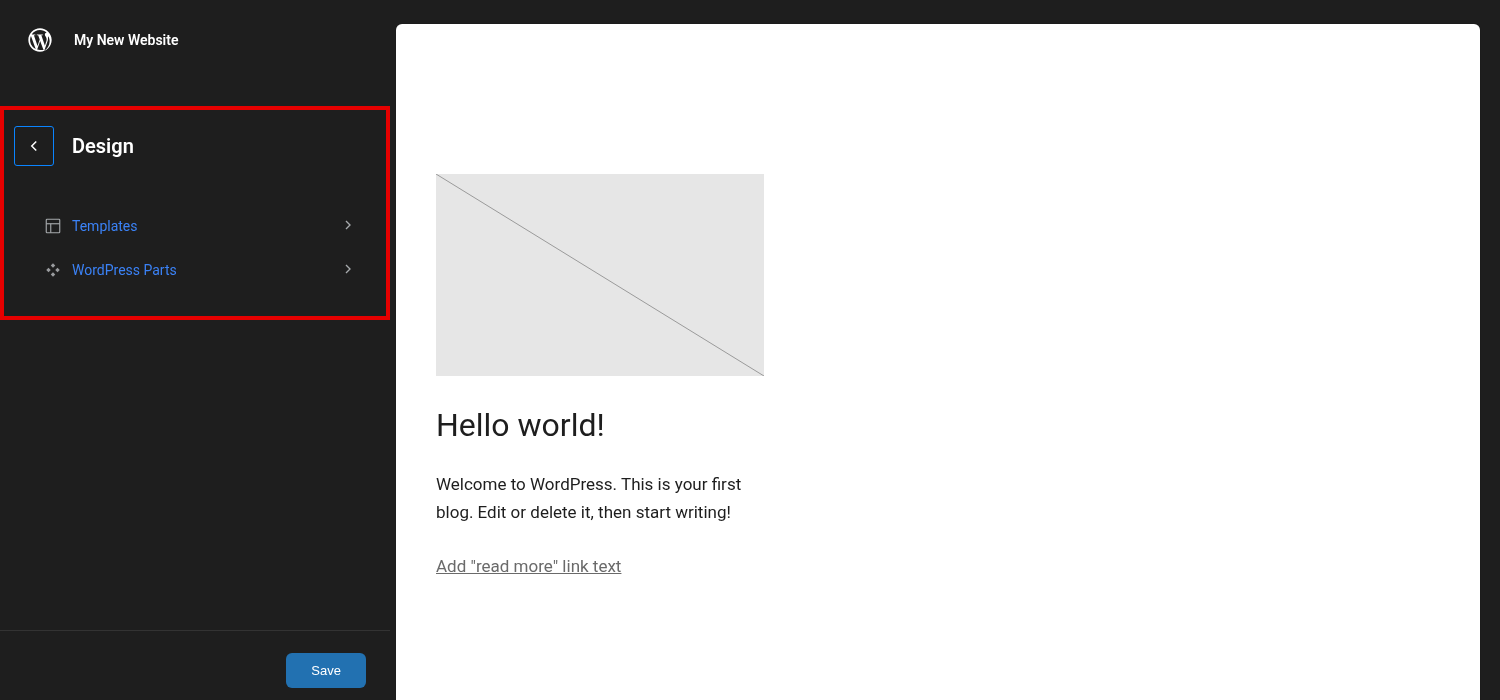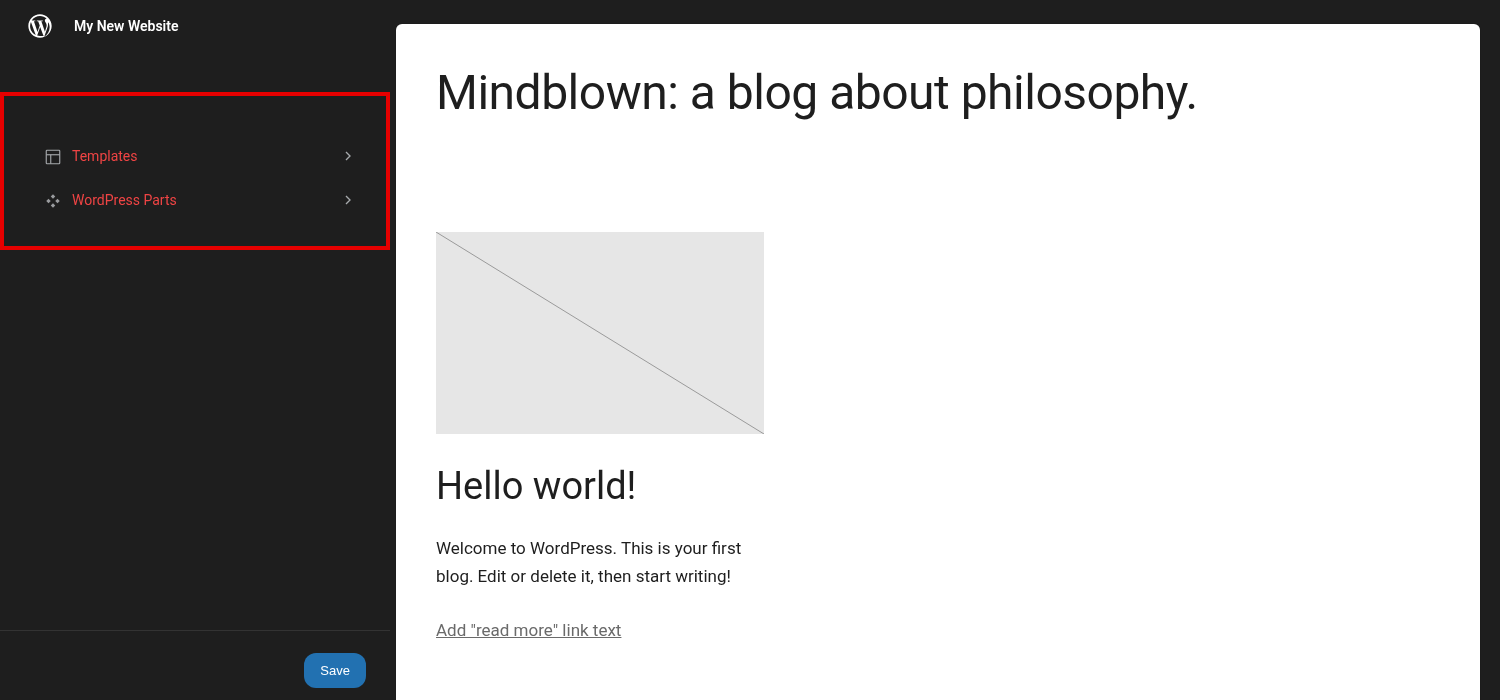--- a/index.html
+++ b/index.html
@@ -1,48 +1,48 @@
 <!DOCTYPE html>
 <html><head>
 <meta charset="utf-8">
 <style>
   * { box-sizing: border-box; margin: 0; padding: 0; }
   html, body { width: 1500px; height: 700px; overflow: hidden; font-family: -apple-system, BlinkMacSystemFont, "Segoe UI", Roboto, sans-serif; }
   body { background: #1e1e1e; display: flex; }
 
   
   .sidebar { width: 390px; background: #1e1e1e; color: #fff; display: flex; flex-direction: column; position: relative; }
-  .sidebar-header { display: flex; align-items: center; gap: 18px; padding: 10px 24px 14px 24px; }
+  .sidebar-header { display: flex; align-items: center; gap: 18px; padding: 24px 24px 14px 24px; }
   .wp-logo { width: 32px; height: 32px; display: flex; align-items: center; justify-content: center; }
   .site-title { font-size: 14px; font-weight: 600; color: #fff; }
 
   .highlight-box { border: 4px solid #e60000; margin-top: 36px; padding: 8px 0 24px 0; }
 
   .design-row { display: flex; align-items: center; gap: 18px; padding: 8px 20px 8px 10px; }
   .back-btn { width: 40px; height: 40px; border: 1px solid #0a84ff; border-radius: 3px; background: transparent; display: flex; align-items: center; justify-content: center; cursor: pointer; }
   .design-title { font-size: 20px; font-weight: 600; color: #fff; }
 
   .nav-list { margin-top: 30px; padding: 0 20px 0 24px; }
-  .nav-item { display: flex; align-items: flex-start; padding: 14px 8px 14px 44px; color: #ef4444; font-size: 14px; cursor: pointer; position: relative; }
+  .nav-item { display: flex; align-items: center; padding: 14px 8px 14px 44px; color: #3b82f6; font-size: 14px; cursor: pointer; position: relative; }
   .nav-item .nav-icon { position: absolute; left: 16px; width: 18px; height: 18px; display: flex; align-items: center; justify-content: center; }
   .nav-item .chevron { position: absolute; right: 10px; }
 
   .sidebar-footer { position: absolute; bottom: 12px; left: 0; right: 0; padding: 0 24px; display: flex; justify-content: flex-end; border-top: 1px solid #333; padding-top: 22px; }
-  .save-btn { background: #2271b1; color: #fff; border: none; padding: 10px 16px; font-size: 13px; border-radius: 12px; cursor: pointer; }
+  .save-btn { background: #2271b1; color: #fff; border: none; padding: 10px 25px; font-size: 13px; border-radius: 6px; cursor: pointer; }
 
   
   .canvas-wrap { flex: 1; padding: 24px 20px 0 6px; position: relative; }
   .canvas { background: #fff; width: 100%; height: 676px; border-radius: 6px 6px 0 0; overflow-y: scroll; overflow-x: hidden; box-shadow: 0 0 0 1px rgba(0,0,0,.05); }
   .canvas-inner { padding: 40px 40px 40px 40px; }
   .blog-title { font-size: 48px; font-weight: 400; color: #1e1e1e; letter-spacing: -0.5px; line-height: 1.2; }
 
   .post-block { margin-top: 110px; max-width: 330px; }
   .placeholder-img { width: 328px; height: 202px; background: #e6e6e6; position: relative; overflow: hidden; }
   .placeholder-img svg { position: absolute; inset: 0; }
-  .post-title { margin-top: 30px; font-size: 38px; font-weight: 400; color: #1e1e1e; }
+  .post-title { margin-top: 30px; font-size: 32px; font-weight: 400; color: #1e1e1e; }
   .post-excerpt { margin-top: 26px; font-size: 17px; color: #1e1e1e; line-height: 1.65; }
   .read-more-placeholder { margin-top: 30px; font-size: 17px; color: #6a6a6a; text-decoration: underline; cursor: text; display: inline-block; }
 
   
   .canvas::-webkit-scrollbar { width: 17px; }
   .canvas::-webkit-scrollbar-track { background: #f1f1f1; }
   .canvas::-webkit-scrollbar-thumb { background: #c1c1c1; }
 </style>
 </head>
 <body>
@@ -51,20 +51,28 @@
   <div class="sidebar-header">
     <span class="wp-logo">
       <svg viewBox="0 0 24 24" width="28" height="28" fill="#fff">
           <path d="M12 2C6.49 2 2 6.49 2 12s4.49 10 10 10 10-4.49 10-10S17.51 2 12 2zM3.5 12c0-1.23.26-2.4.74-3.45l4.06 11.12C5.47 18.3 3.5 15.38 3.5 12zm8.5 8.5c-.83 0-1.64-.12-2.4-.35l2.55-7.4 2.61 7.15c.2.05.4.1.6.14-.76.3-1.54.46-2.36.46h-1zm1.17-12.49c.51-.03.97-.08.97-.08.46-.05.4-.73-.05-.7 0 0-1.38.11-2.27.11-.84 0-2.24-.11-2.24-.11-.46-.03-.51.67-.05.7 0 0 .43.05.89.08l1.33 3.63-1.86 5.58-3.1-9.21c.51-.03.97-.08.97-.08.46-.05.4-.73-.05-.7 0 0-1.38.11-2.27.11h-.55C6.47 4.88 9.06 3.5 12 3.5c2.19 0 4.18.84 5.68 2.21h-.11c-.83 0-1.41.72-1.41 1.49 0 .7.4 1.28.83 1.98.32.56.7 1.28.7 2.32 0 .72-.28 1.55-.64 2.72l-.84 2.81-3.04-9.02zm5.95.7c.73 1.32 1.14 2.84 1.14 4.46 0 3.43-1.86 6.43-4.62 8.04l2.6-7.51c.49-1.21.64-2.18.64-3.05 0-.31-.02-.6-.06-.87l.3-1.07z"></path>
         </svg>
     </span>
     <span class="site-title">My New Website</span>
   </div>
 
   <div class="highlight-box">
+    <div class="design-row">
+      <button class="back-btn">
+        <svg width="18" height="18" viewBox="0 0 24 24" fill="none" stroke="#fff" stroke-width="2">
+            <polyline points="15 18 9 12 15 6"></polyline>
+          </svg>
+      </button>
+      <h2 class="design-title">Design</h2>
+    </div>
 
     <nav class="nav-list">
       <div class="nav-item">
         <span class="nav-icon">
           <svg width="18" height="18" viewBox="0 0 24 24" fill="none" stroke="#a7aaad" stroke-width="1.5">
               <rect x="3" y="3" width="18" height="18" rx="1"></rect>
               <line x1="3" y1="9" x2="21" y2="9"></line>
               <line x1="9" y1="9" x2="9" y2="21"></line>
             </svg>
         </span>
@@ -92,21 +100,20 @@
   </div>
 
   <div class="sidebar-footer">
     <button class="save-btn">Save</button>
   </div>
 </aside>
 
 <div class="canvas-wrap">
   <div class="canvas">
     <div class="canvas-inner">
-      <h1 class="blog-title">Mindblown: a blog about philosophy.</h1>
 
       <article class="post-block">
         <div class="placeholder-img">
           <svg width="328" height="202">
               <line x1="0" y1="0" x2="328" y2="202" stroke="#9a9a9a" stroke-width="1"></line>
             </svg>
         </div>
         <h2 class="post-title">Hello world!</h2>
         <p class="post-excerpt">Welcome to WordPress. This is your first blog. Edit or delete it, then start writing!</p>
         <span class="read-more-placeholder">Add "read more" link text</span>

